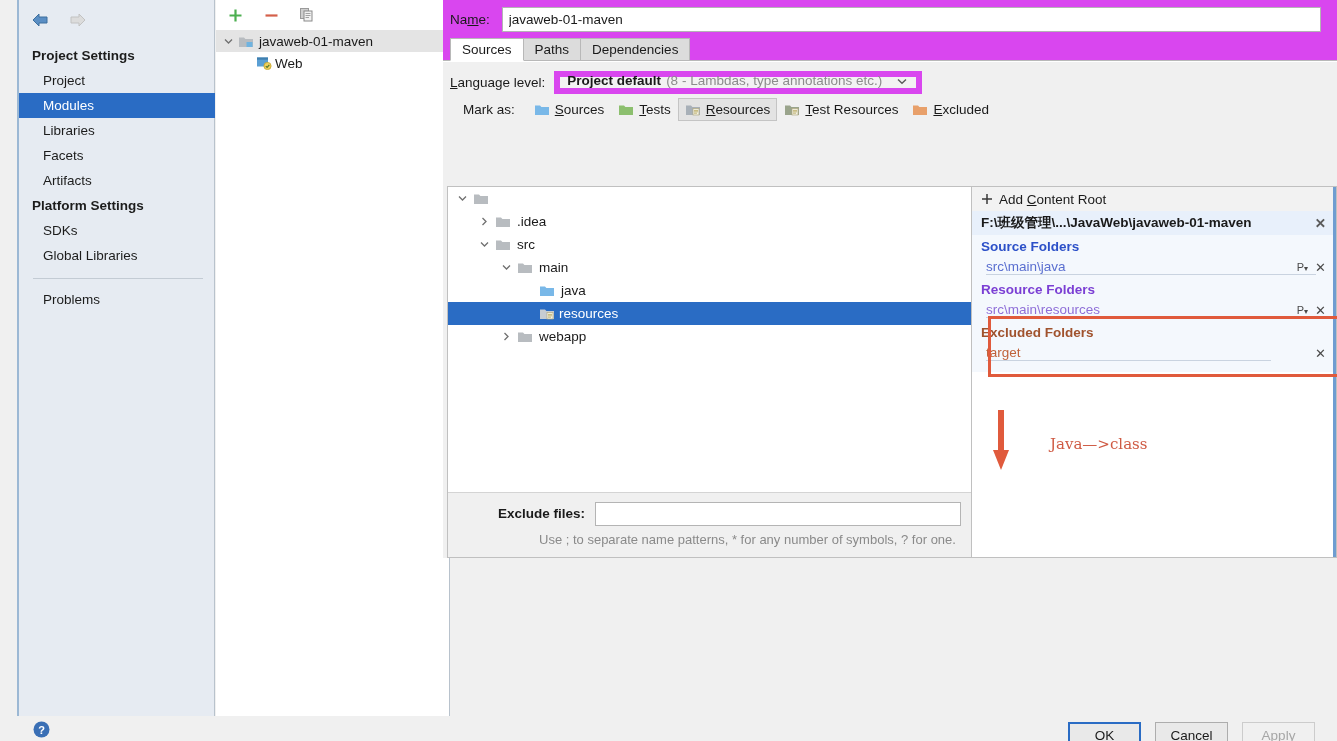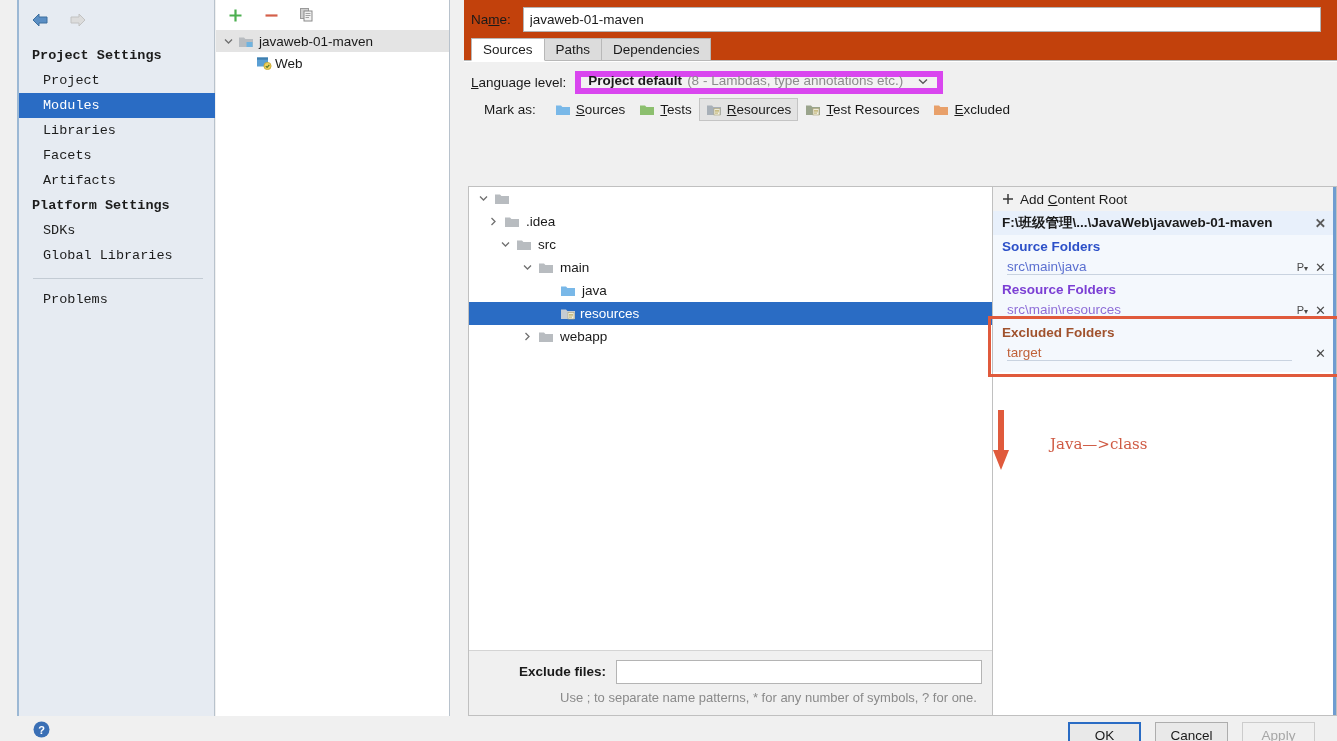--- a/index.html
+++ b/index.html
@@ -23,21 +23,21 @@
   .left-border { position: absolute; left: 17px; top: 0; width: 2px; height: 716px; background: #9cb8d4; }
 
   
   .sidebar {
     position: absolute; left: 19px; top: 0; width: 196px; height: 716px;
     background: #e6ebf2; border-right: 1px solid #b8c2cc;
   }
   .nav-arrows { position: absolute; left: 10px; top: 10px; display: flex; gap: 16px; align-items: center; }
   .arrow { width: 22px; height: 20px; display: flex; align-items: center; justify-content: center; }
   .arrow svg { display: block; }
-  .sb-list { position: absolute; left: 0; top: 43px; width: 196px; font-family: Liberation Mono, monospace; }
+  .sb-list { position: absolute; left: 0; top: 43px; width: 196px; }
   .sb-group {
     padding: 4px 0 4px 13px; font-weight: bold; font-size: 13.5px; color: #1c1c1c;
     height: 25px; line-height: 18px;
   }
   .sb-item {
     height: 25px; line-height: 25px; padding-left: 24px; font-size: 13.5px; color: #1c1c1c;
     cursor: default; white-space: nowrap;
   }
   .sb-item.selected { background: #2a6cc4; color: #ffffff; }
   .sb-sep { margin: 10px 12px 8px 14px; height: 1px; background: #c3cbd4; }
@@ -48,21 +48,21 @@
     background: #ffffff; border-right: 1px solid #b8c2cc;
   }
   .mod-toolbar { height: 30px; display: flex; align-items: center; padding-left: 9px; gap: 16px; background: #ffffff; }
   .tb-btn { width: 20px; height: 20px; display: flex; align-items: center; justify-content: center; cursor: default; }
   .mod-row { height: 22px; display: flex; align-items: center; font-size: 13.5px; white-space: nowrap; cursor: default; }
   .mod-row.root { background: #e4e4e4; padding-left: 4px; }
   .mod-row.child { padding-left: 40px; }
   .twisty { width: 16px; height: 16px; display: inline-flex; align-items: center; justify-content: center; flex: 0 0 16px; }
 
   
-  .main-pane { position: absolute; left: 464px; top: 0; right: 0; height: 716px; background: #c2410c; }
+  .main-pane { position: absolute; left: 443px; top: 0; right: 0; height: 558px; background: #d946ef; }
 
   .name-row { display: flex; align-items: center; height: 38px; padding: 0 16px 0 7px; }
   .name-label { font-size: 13.5px; margin-right: 12px; white-space: nowrap; }
   .name-input {
     flex: 1; height: 25px; border: 1px solid #b4b4b4; background: #ffffff;
     font-family: "Liberation Sans", sans-serif; font-size: 13.5px; color: #1a1a1a;
     padding: 0 6px; outline: none;
   }
 
   .tabs { display: flex; align-items: flex-end; height: 23px; padding-left: 7px; position: relative; }
@@ -335,21 +335,21 @@
                       <path d="M1 1.5 L4.5 5 L8 1.5" stroke="#707070" stroke-width="1.3" fill="none"></path>
                     </svg>
                 </span>
                 <span style="margin:0 6px 0 3px;display:inline-flex">
                   <svg width="16" height="13" viewBox="0 0 16 13">
                       <path d="M1 2.5 h5 l1.4 1.6 H15 V12 H1 Z" fill="#b8bcc0"></path>
                     </svg>
                 </span>
               </div>
 
-              <div class="tree-row" style="padding-left:16px">
+              <div class="tree-row" style="padding-left:28px">
                 <span class="twisty">
                   <svg width="7" height="9" viewBox="0 0 7 9">
                       <path d="M1.5 1 L5 4.5 L1.5 8" stroke="#707070" stroke-width="1.3" fill="none"></path>
                     </svg>
                 </span>
                 <span style="margin:0 6px 0 3px;display:inline-flex">
                   <svg width="16" height="13" viewBox="0 0 16 13">
                       <path d="M1 2.5 h5 l1.4 1.6 H15 V12 H1 Z" fill="#b8bcc0"></path>
                     </svg>
                 </span>

